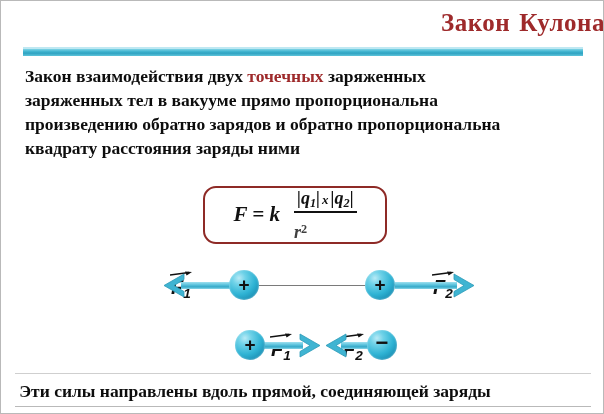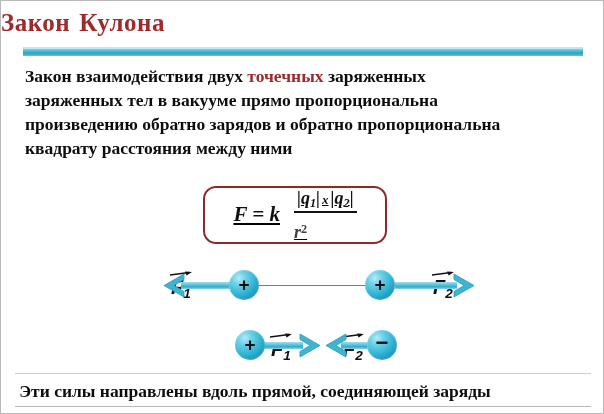--- a/index.html
+++ b/index.html
@@ -20,21 +20,21 @@
     box-sizing: border-box;
     overflow: hidden;
   }
 
   
   .title {
     position: absolute;
     left: 0;
     top: 8px;
     width: 604px;
-    text-align: left;
+    text-align: right;
     font-size: 25px;
     font-weight: bold;
     color: #9e2a2b;
     letter-spacing: 0.5px;
     font-family: "Liberation Serif", "DejaVu Serif", serif;
   }
   .title .gap { display: inline-block; width: 9px; }
 
   
   .rule {
@@ -82,21 +82,20 @@
     box-sizing: border-box;
   }
   .formula-inner {
     position: absolute;
     left: 0; top: 0;
     width: 100%; height: 100%;
     display: flex;
     align-items: center;
     justify-content: center;
     gap: 14px;
-    text-decoration: underline;
   }
   .f-lhs {
     font-size: 21px;
     font-weight: bold;
     font-style: italic;
     color: #111;
     font-family: "Liberation Serif", "DejaVu Serif", serif;
     padding-bottom: 2px;
   }
   .frac {
@@ -234,21 +233,21 @@
     <span>Закон</span><span class="gap"></span><span>Кулона</span>
   </div>
 
   <div class="rule-hi"></div>
   <div class="rule"></div>
 
   <div class="body-text">
     <span>Закон взаимодействия двух </span><span class="hl-red">точечных</span><span> заряженных</span><br>
     <span>заряженных тел в вакууме прямо пропорциональна</span><br>
     <span>произведению обратно зарядов и обратно пропорциональна</span><br>
-    <span>квадрату расстояния между ними</span>
+    <span>квадрату расстояния заряды ними</span>
   </div>
 
   <div class="formula-box">
     <div class="formula-inner">
       <span class="f-lhs">F = k</span>
       <span class="frac">
         <span class="frac-num"><span>|</span><span>q</span><span class="sub">1</span><span>|</span><span class="times">x</span><span>|</span><span>q</span><span class="sub">2</span><span>|</span></span>
         <span class="frac-bar"></span>
         <span class="frac-den"><span>r</span><span class="sup">2</span></span>
       </span>

